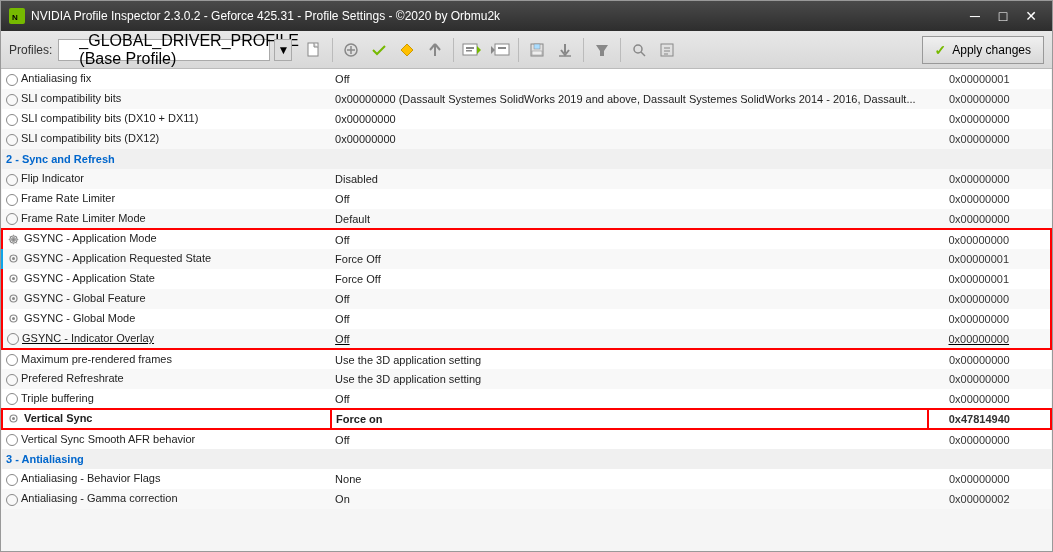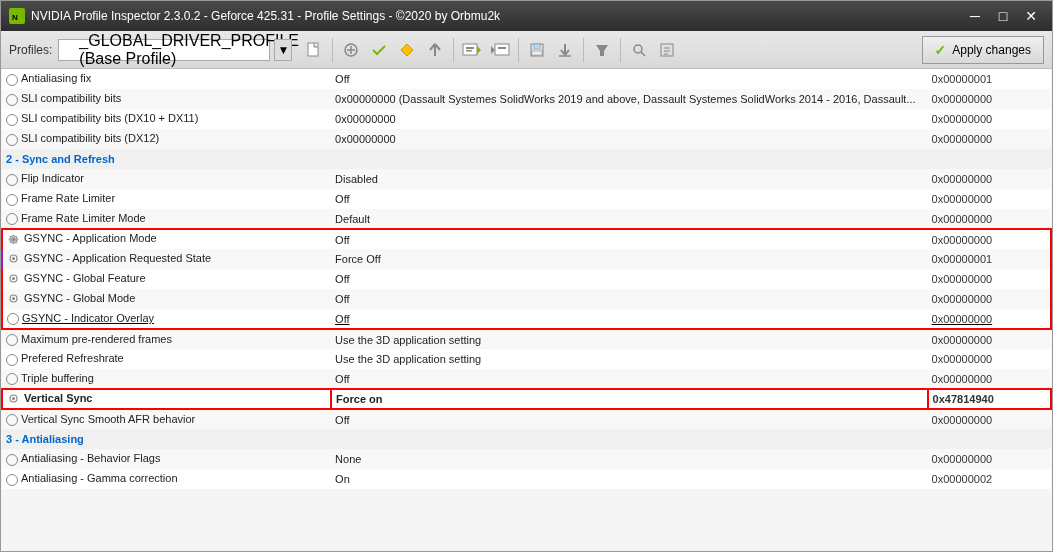--- a/index.html
+++ b/index.html
@@ -203,21 +203,21 @@
       max-width: 320px;
     }
 
     td:nth-child(2) {
       width: 580px;
       max-width: 580px;
     }
 
     td:nth-child(3) {
       width: 120px;
-      text-align: left;
+      text-align: center;
       padding-right: 24px;
       color: #333;
     }
 
     .section-header td {
       background: #f0f0f0;
       color: #0066cc;
       font-weight: bold;
       font-size: 11px;
       padding: 3px 4px;
@@ -404,25 +404,35 @@
                       <path d="M6.5,1 L7,3 L6,3 Z M6.5,12 L7,10 L6,10 Z M1,6.5 L3,7 L3,6 Z M12,6.5 L10,7 L10,6 Z M2.5,2.5 L4,4 L3,4 Z M9,9 L10.5,10.5 L9.5,10.5 Z M10.5,2.5 L9,4 L9.5,4 Z M3,9 L4,10.5 L3.5,10 Z" fill="#888"></path>
                       <circle cx="6.5" cy="6.5" r="3.5" fill="none" stroke="#888" stroke-width="1.2"></circle>
                       <circle cx="6.5" cy="6.5" r="1.5" fill="#888"></circle>
                     </svg>
                 </span>GSYNC - Application Mode
               </td>
               <td style="border-top: 2px solid red;">Off</td>
               <td style="border-right: 2px solid red; border-top: 2px solid red;">0x00000000</td>
             </tr>
             <tr>
-              <td style="border-left: 2px solid #a21caf;">
+              <td style="border-left: 2px solid #0ea5e9;">
                 <span style="display:inline-block;width:14px;height:14px;margin-right:3px;vertical-align:middle;"><svg width="13" height="13" viewBox="0 0 13 13">
                       <circle cx="6.5" cy="6.5" r="3.5" fill="none" stroke="#888" stroke-width="1.2"></circle>
                       <circle cx="6.5" cy="6.5" r="1.5" fill="#888"></circle>
                     </svg></span>GSYNC - Application Requested State
+              </td>
+              <td>Force Off</td>
+              <td style="border-right: 2px solid red;">0x00000001</td>
+            </tr>
+            <tr>
+              <td style="border-left: 2px solid red;">
+                <span style="display:inline-block;width:14px;height:14px;margin-right:3px;vertical-align:middle;"><svg width="13" height="13" viewBox="0 0 13 13">
+                      <circle cx="6.5" cy="6.5" r="3.5" fill="none" stroke="#888" stroke-width="1.2"></circle>
+                      <circle cx="6.5" cy="6.5" r="1.5" fill="#888"></circle>
+                    </svg></span>GSYNC - Application State
               </td>
               <td>Force Off</td>
               <td style="border-right: 2px solid red;">0x00000001</td>
             </tr>
             <tr>
               <td style="border-left: 2px solid red;">
                 <span style="display:inline-block;width:14px;height:14px;margin-right:3px;vertical-align:middle;"><svg width="13" height="13" viewBox="0 0 13 13">
                       <circle cx="6.5" cy="6.5" r="3.5" fill="none" stroke="#888" stroke-width="1.2"></circle>
                       <circle cx="6.5" cy="6.5" r="1.5" fill="#888"></circle>
                     </svg></span>GSYNC - Global Feature

